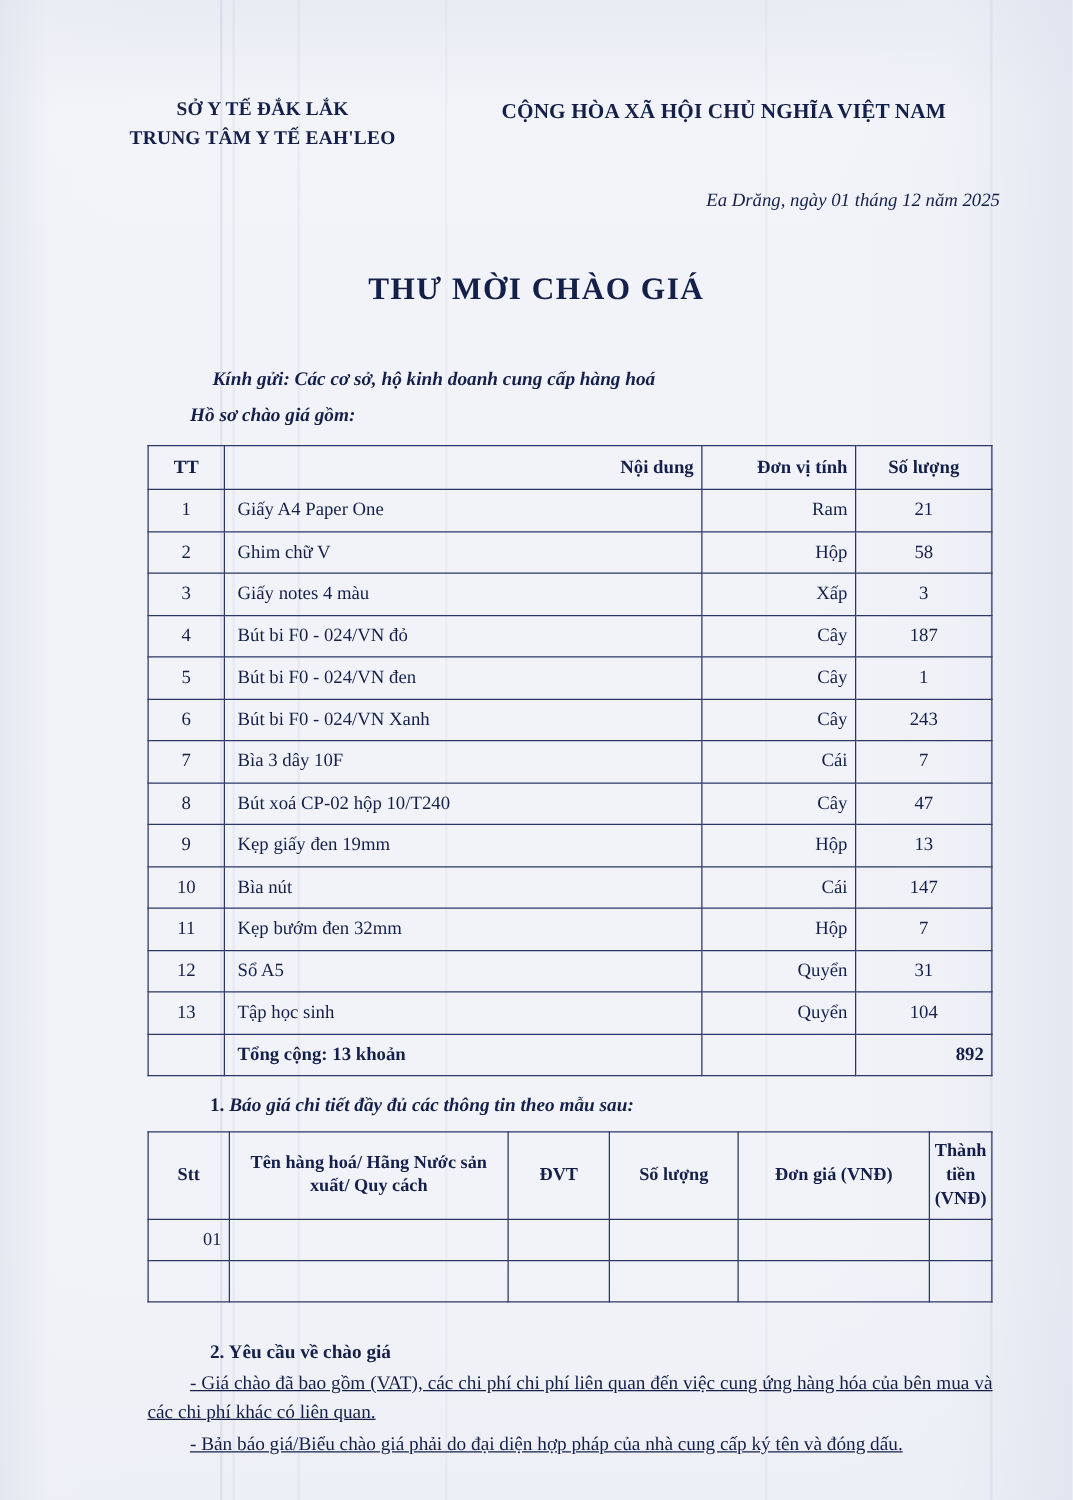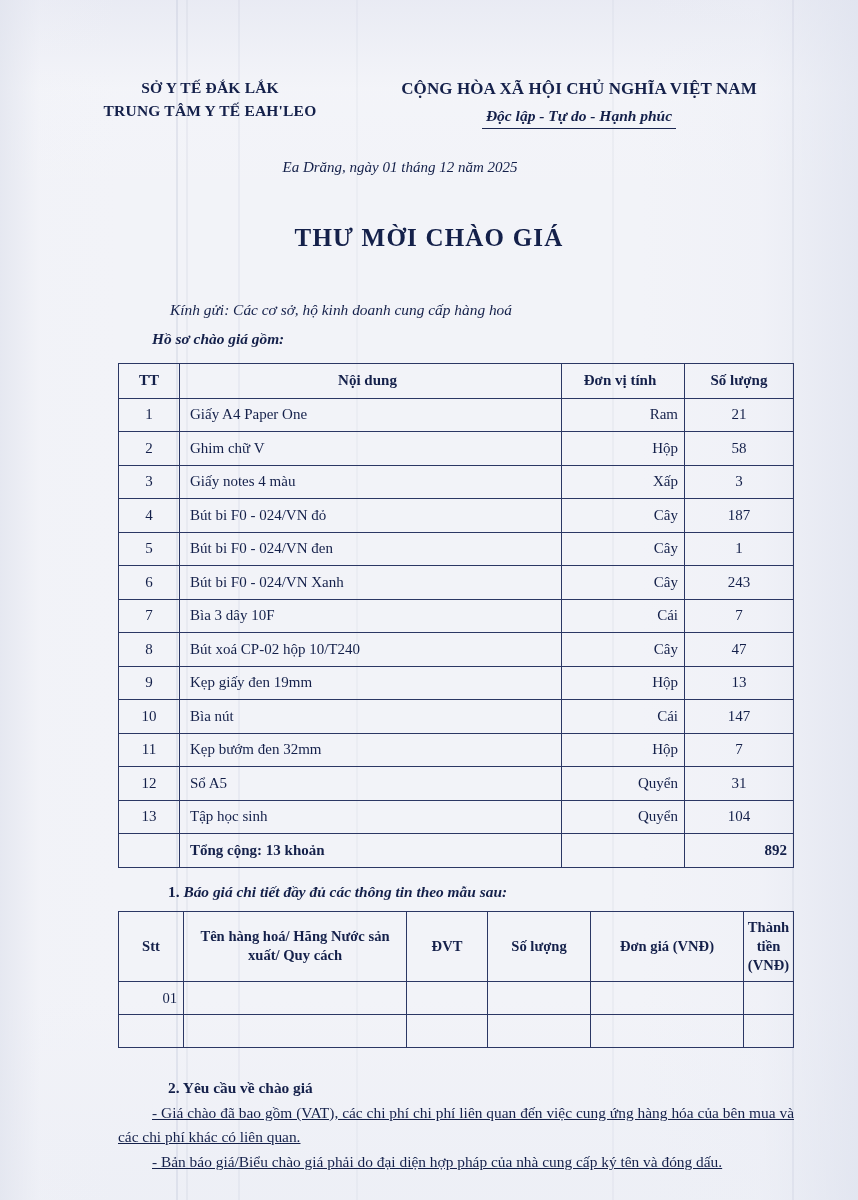--- a/index.html
+++ b/index.html
@@ -75,42 +75,42 @@
   .motto {
     font-size: 15.5px;
     font-weight: bold;
     font-style: italic;
     display: inline-block;
     border-bottom: 1.2px solid #1b2750;
     padding: 0 4px 1px 4px;
     margin-top: 2px;
   }
   .datestamp {
-    text-align: center;
+    text-align: right;
     font-style: italic;
     font-size: 15px;
     margin: 30px 0 0 0;
     padding-right: 58px;
   }
   .doc-title {
     text-align: center;
     font-size: 25px;
     font-weight: bold;
     letter-spacing: 1.2px;
     margin-top: 48px;
   }
 
   
   .body-wrap {
     padding: 0 64px 0 118px;
     font-size: 15.4px;
     line-height: 1.52;
   }
   .recipient {
-    font-weight: normal;
+    font-weight: bold;
     font-style: italic;
     margin-top: 46px;
     padding-left: 52px;
   }
   .para {
     margin-top: 7px;
     text-align: justify;
     text-indent: 34px;
   }
   .subhead {
@@ -131,21 +131,21 @@
     border: 1.1px solid #2b3764;
     padding: 3px 6px;
     vertical-align: middle;
   }
   .t1 { table-layout: fixed; }
   .t1 .c-tt      { width: 48px;  text-align: center; }
   .t1 .c-name    { width: auto;  text-align: left; padding-left: 10px; }
   .t1 .c-unit    { width: 116px; text-align: right; padding-left: 10px; }
   .t1 .c-qty     { width: 96px;  text-align: center; }
   .t1 thead td   { text-align: center; font-weight: bold; height: 28px; }
-  .t1 thead .c-unit, .t1 thead .c-name { text-align: center; padding-left: 0; }
+  .t1 thead .c-unit, .t1 thead .c-name { text-align: right; padding-left: 0; }
   .t1 tbody td   { height: 26.5px; }
   .t1 .total-label {
     font-weight: bold;
     padding-left: 10px;
   }
   .t1 .total-qty { font-weight: bold; text-align: right; }
   .t1 .blank-cell { border-right: 1.1px solid #2b3764; }
 
   
   .numbered {
@@ -203,21 +203,20 @@
 
 <div class="content">
 
   <div class="header">
     <div class="header-left">
       <div>SỞ Y TẾ ĐẮK LẮK</div>
       <div>TRUNG TÂM Y TẾ EAH'LEO</div>
     </div>
     <div class="header-right">
       <div class="nation">CỘNG HÒA XÃ HỘI CHỦ NGHĨA VIỆT NAM</div>
-      <div class="motto">Độc lập - Tự do - Hạnh phúc</div>
     </div>
   </div>
 
   <div class="datestamp">Ea Drăng, ngày 01 tháng 12  năm 2025</div>
 
   <div class="doc-title">THƯ MỜI CHÀO GIÁ</div>
 
   <div class="body-wrap">
 
     <div class="recipient">Kính gửi: Các cơ sở, hộ kinh doanh cung cấp hàng hoá</div>

